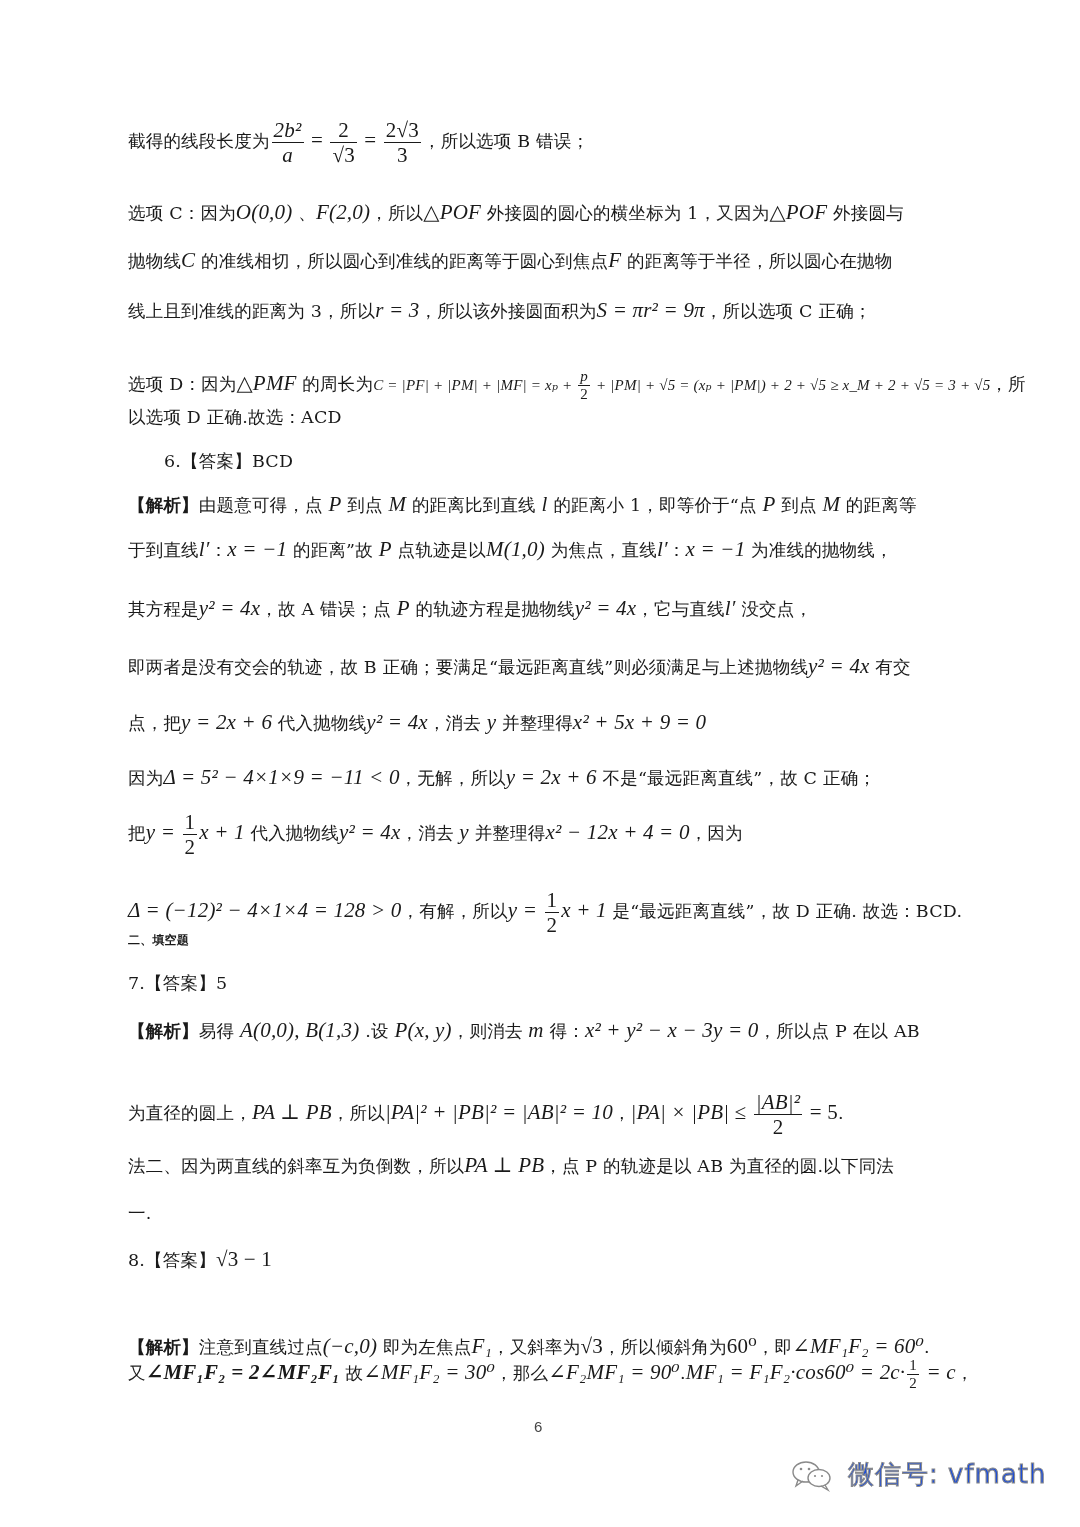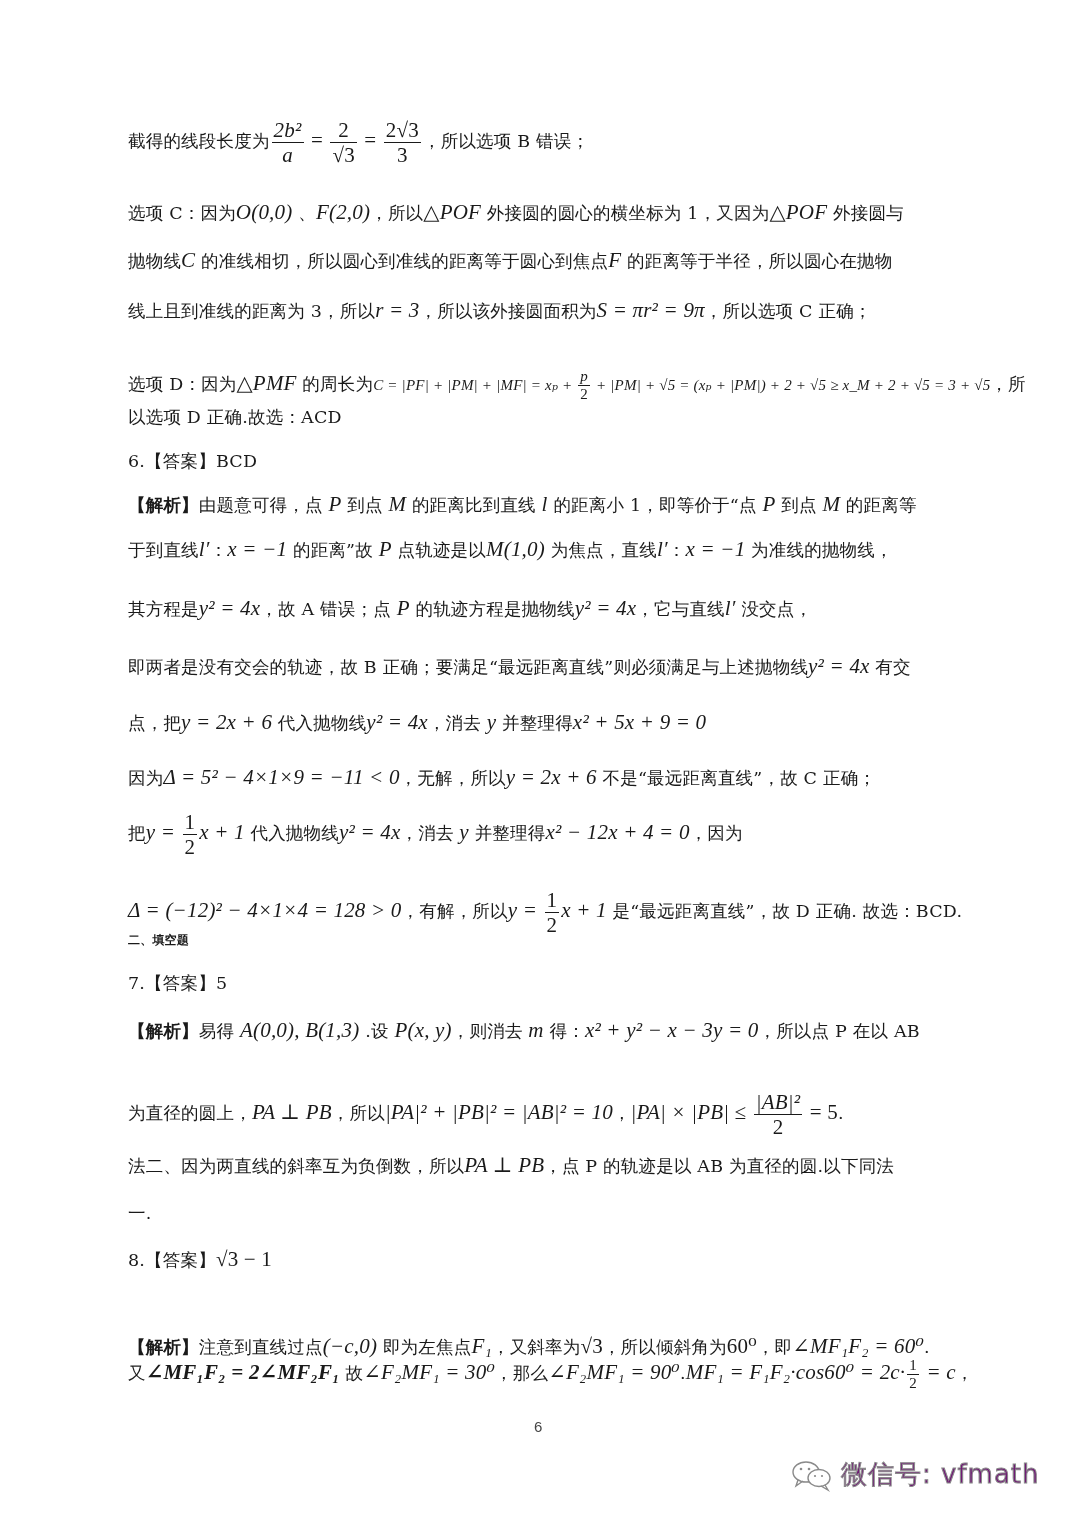--- a/index.html
+++ b/index.html
@@ -64,24 +64,24 @@
       font-family: "Liberation Sans", sans-serif;
       font-size: 15px;
       color: #444;
     }
     .watermark {
       position: absolute;
       left: 790px;
       top: 1457px;
       display: flex;
       align-items: center;
-      gap: 5px;
+      gap: 12px;
       font-family: "DejaVu Sans", "Liberation Sans", sans-serif;
       font-size: 26px;
-      color: #701a75;
+      color: #1d4ed8;
       -webkit-text-stroke: 1px #8a8a8a;
       letter-spacing: 1px;
     }
     .watermark svg { display: block; }
   </style>
 </head>
 <body>
 
 <div class="page">
 
@@ -102,21 +102,21 @@
   </div>
 
   <div class="line" style="top:352px;margin-top:16px;">
     <span>选项 D：因为</span><span class="m">△PMF</span><span> 的周长为</span><span class="m small-m">C = |PF| + |PM| + |MF| = xₚ + </span><span class="frac sm"><span class="num m small-m">p</span><span class="den small-m">2</span></span><span class="m small-m"> + |PM| + √5 = (xₚ + |PM|) + 2 + √5 ≥ x_M + 2 + √5 = 3 + √5</span><span>，所</span>
   </div>
 
   <div class="line" style="top:405px;">
     <span>以选项 D 正确.故选：ACD</span>
   </div>
 
-  <div class="line" style="top:449px;">
+  <div class="line" style="top:449px;margin-left:36px;">
     <span>6.【答案】</span><span>BCD</span>
   </div>
 
   <div class="line" style="top:492px;">
     <span class="bold">【解析】</span><span>由题意可得，点 </span><span class="m">P</span><span> 到点 </span><span class="m">M</span><span> 的距离比到直线 </span><span class="m">l</span><span> 的距离小 1，即等价于“点 </span><span class="m">P</span><span> 到点 </span><span class="m">M</span><span> 的距离等</span>
   </div>
 
   <div class="line" style="top:537px;">
     <span>于到直线</span><span class="m">l′</span><span>：</span><span class="m">x = −1</span><span> 的距离”故 </span><span class="m">P</span><span> 点轨迹是以</span><span class="m">M(1,0)</span><span> 为焦点，直线</span><span class="m">l′</span><span>：</span><span class="m">x = −1</span><span> 为准线的抛物线，</span>
   </div>
@@ -171,21 +171,21 @@
 
   <div class="line" style="top:1247px;">
     <span>8.【答案】</span><span class="mn">√3 − 1</span>
   </div>
 
   <div class="line" style="top:1302px;margin-top:32px;">
     <span class="bold">【解析】</span><span>注意到直线过点</span><span class="m">(−c,0)</span><span> 即为左焦点</span><span class="m">F₁</span><span>，又斜率为</span><span class="mn">√3</span><span>，所以倾斜角为</span><span class="mn">60⁰</span><span>，即</span><span class="m">∠MF₁F₂ = 60⁰</span><span>.</span>
   </div>
 
   <div class="line" style="top:1357px;">
-    <span>又</span><span class="m bold">∠MF₁F₂ = 2∠MF₂F₁</span><span> 故</span><span class="m">∠F₂MF₁ = 30⁰</span><span>，那么</span><span class="m">∠F₂MF₁ = 90⁰</span><span>.</span><span class="m">MF₁ = F₁F₂·cos60⁰ = 2c·</span><span class="frac sm"><span class="num">1</span><span class="den">2</span></span><span class="m"> = c</span><span>，</span>
+    <span>又</span><span class="m bold">∠MF₁F₂ = 2∠MF₂F₁</span><span> 故</span><span class="m">∠MF₁F₂ = 30⁰</span><span>，那么</span><span class="m">∠F₂MF₁ = 90⁰</span><span>.</span><span class="m">MF₁ = F₁F₂·cos60⁰ = 2c·</span><span class="frac sm"><span class="num">1</span><span class="den">2</span></span><span class="m"> = c</span><span>，</span>
   </div>
 
   <div class="page-number">6</div>
 
   <div class="watermark">
     <span>
       <svg width="46" height="34" viewBox="0 0 46 34">
         <ellipse cx="16" cy="14" rx="13" ry="10" fill="none" stroke="#8a8a8a" stroke-width="1.4"></ellipse>
         <path d="M8 22 L6 28 L13 23" fill="none" stroke="#8a8a8a" stroke-width="1.4"></path>
         <ellipse cx="29" cy="20" rx="11" ry="8.5" fill="#fff" stroke="#8a8a8a" stroke-width="1.4"></ellipse>

